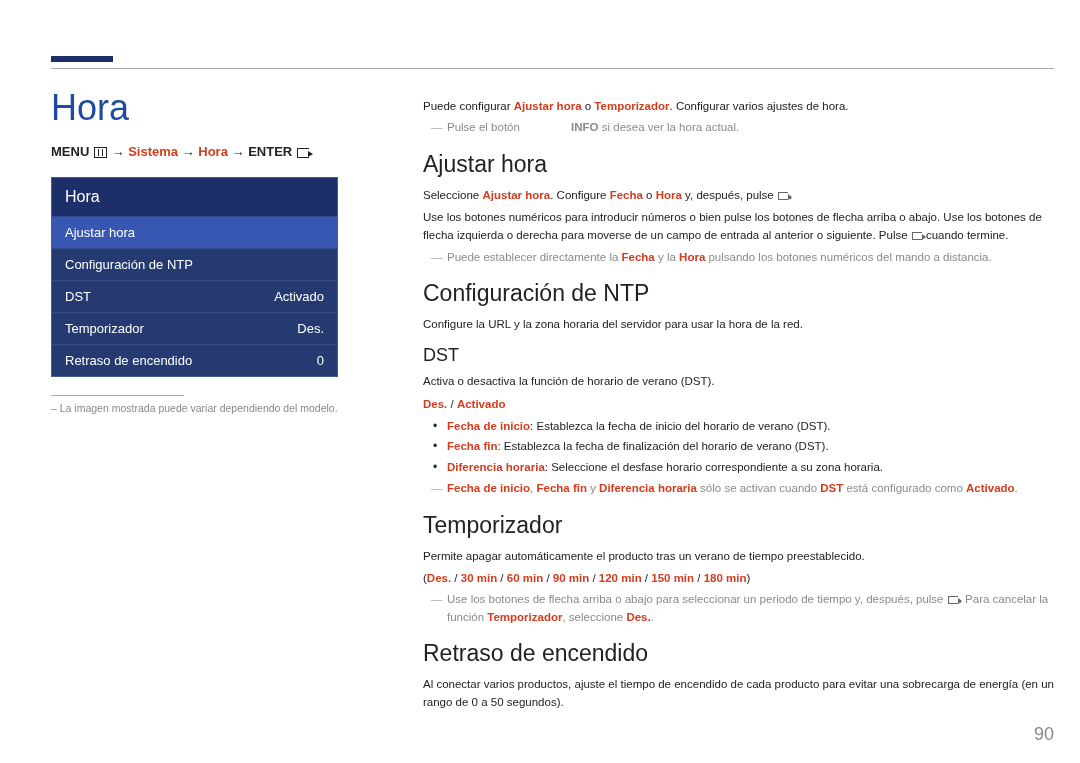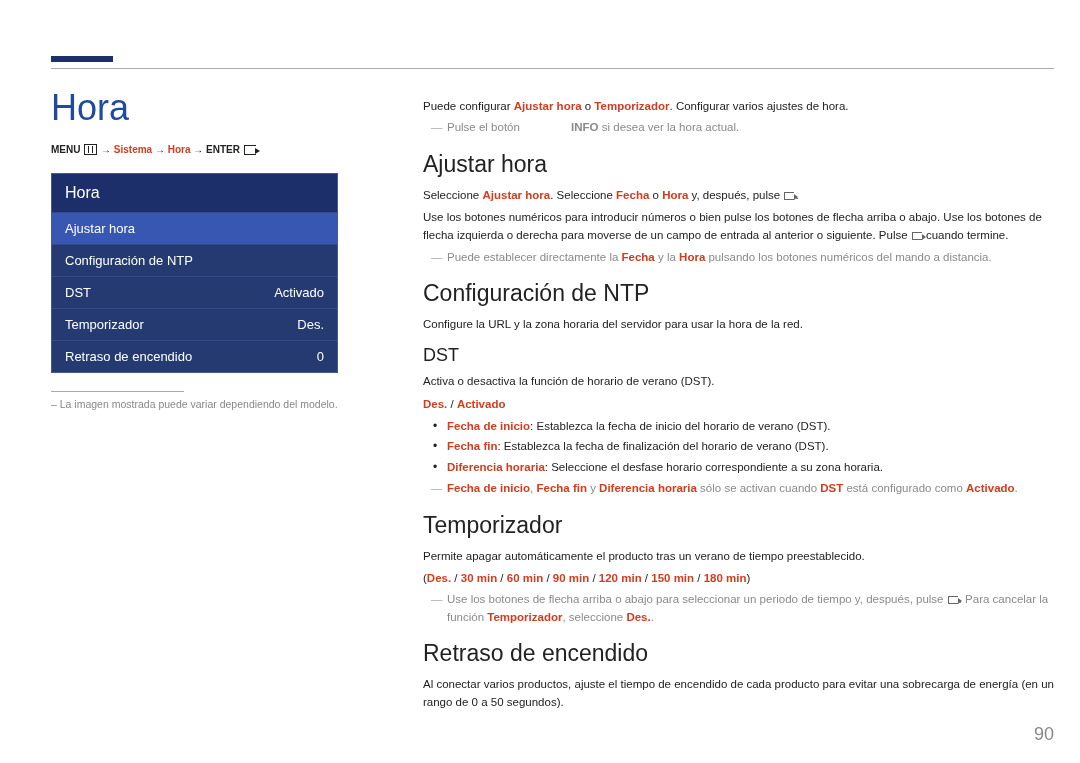--- a/index.html
+++ b/index.html
@@ -39,21 +39,21 @@
   .left-col { width: 336px; flex-shrink: 0; }
   .right-col { flex: 1; padding-top: 8px; }
   .page-title {
     font-size: 36px;
     color: #1e4b9e;
     font-weight: 400;
     margin-bottom: 18px;
     line-height: 1;
   }
   .menu-path {
-    font-size: 10px;
+    font-size: 13px;
     font-weight: 600;
     color: #222;
     margin-bottom: 18px;
   }
   .menu-path .arrow { color: #222; font-weight: 400; }
   .menu-path .red { color: #d43c1e; font-weight: 600; }
   .menu-icon {
     display: inline-block;
     vertical-align: -2px;
     width: 13px; height: 11px;
@@ -228,21 +228,21 @@
 
     <p class="intro">
       <span>Puede configurar </span><span class="accent-b">Ajustar hora</span><span> o </span><span class="accent-b">Temporizador</span><span>. Configurar varios ajustes de hora.</span>
     </p>
     <p class="dash-note">
       <span>Pulse el botón </span><b style="color:#8a8a8a;margin-left:48px;">INFO</b><span> si desea ver la hora actual.</span>
     </p>
 
     <h2 class="section-h2">Ajustar hora</h2>
     <p class="body-text">
-      <span>Seleccione </span><span class="accent-b">Ajustar hora</span><span>. Seleccione </span><span class="accent-b">Fecha</span><span> o </span><span class="accent-b">Hora</span><span> y, después, pulse </span><span class="enter-icon-small"></span>.
+      <span>Seleccione </span><span class="accent-b">Ajustar hora</span><span>. Configure </span><span class="accent-b">Fecha</span><span> o </span><span class="accent-b">Hora</span><span> y, después, pulse </span><span class="enter-icon-small"></span>.
     </p>
     <p class="body-text">
       <span>Use los botones numéricos para introducir números o bien pulse los botones de flecha arriba o abajo. Use los botones de flecha izquierda o derecha para moverse de un campo de entrada al anterior o siguiente. Pulse </span><span class="enter-icon-small"></span><span> cuando termine.</span>
     </p>
     <p class="dash-note">
       <span>Puede establecer directamente la </span><span class="accent-b">Fecha</span><span> y la </span><span class="accent-b">Hora</span><span> pulsando los botones numéricos del mando a distancia.</span>
     </p>
 
     <h2 class="section-h2">Configuración de NTP</h2>
     <p class="body-text">Configure la URL y la zona horaria del servidor para usar la hora de la red.</p>

